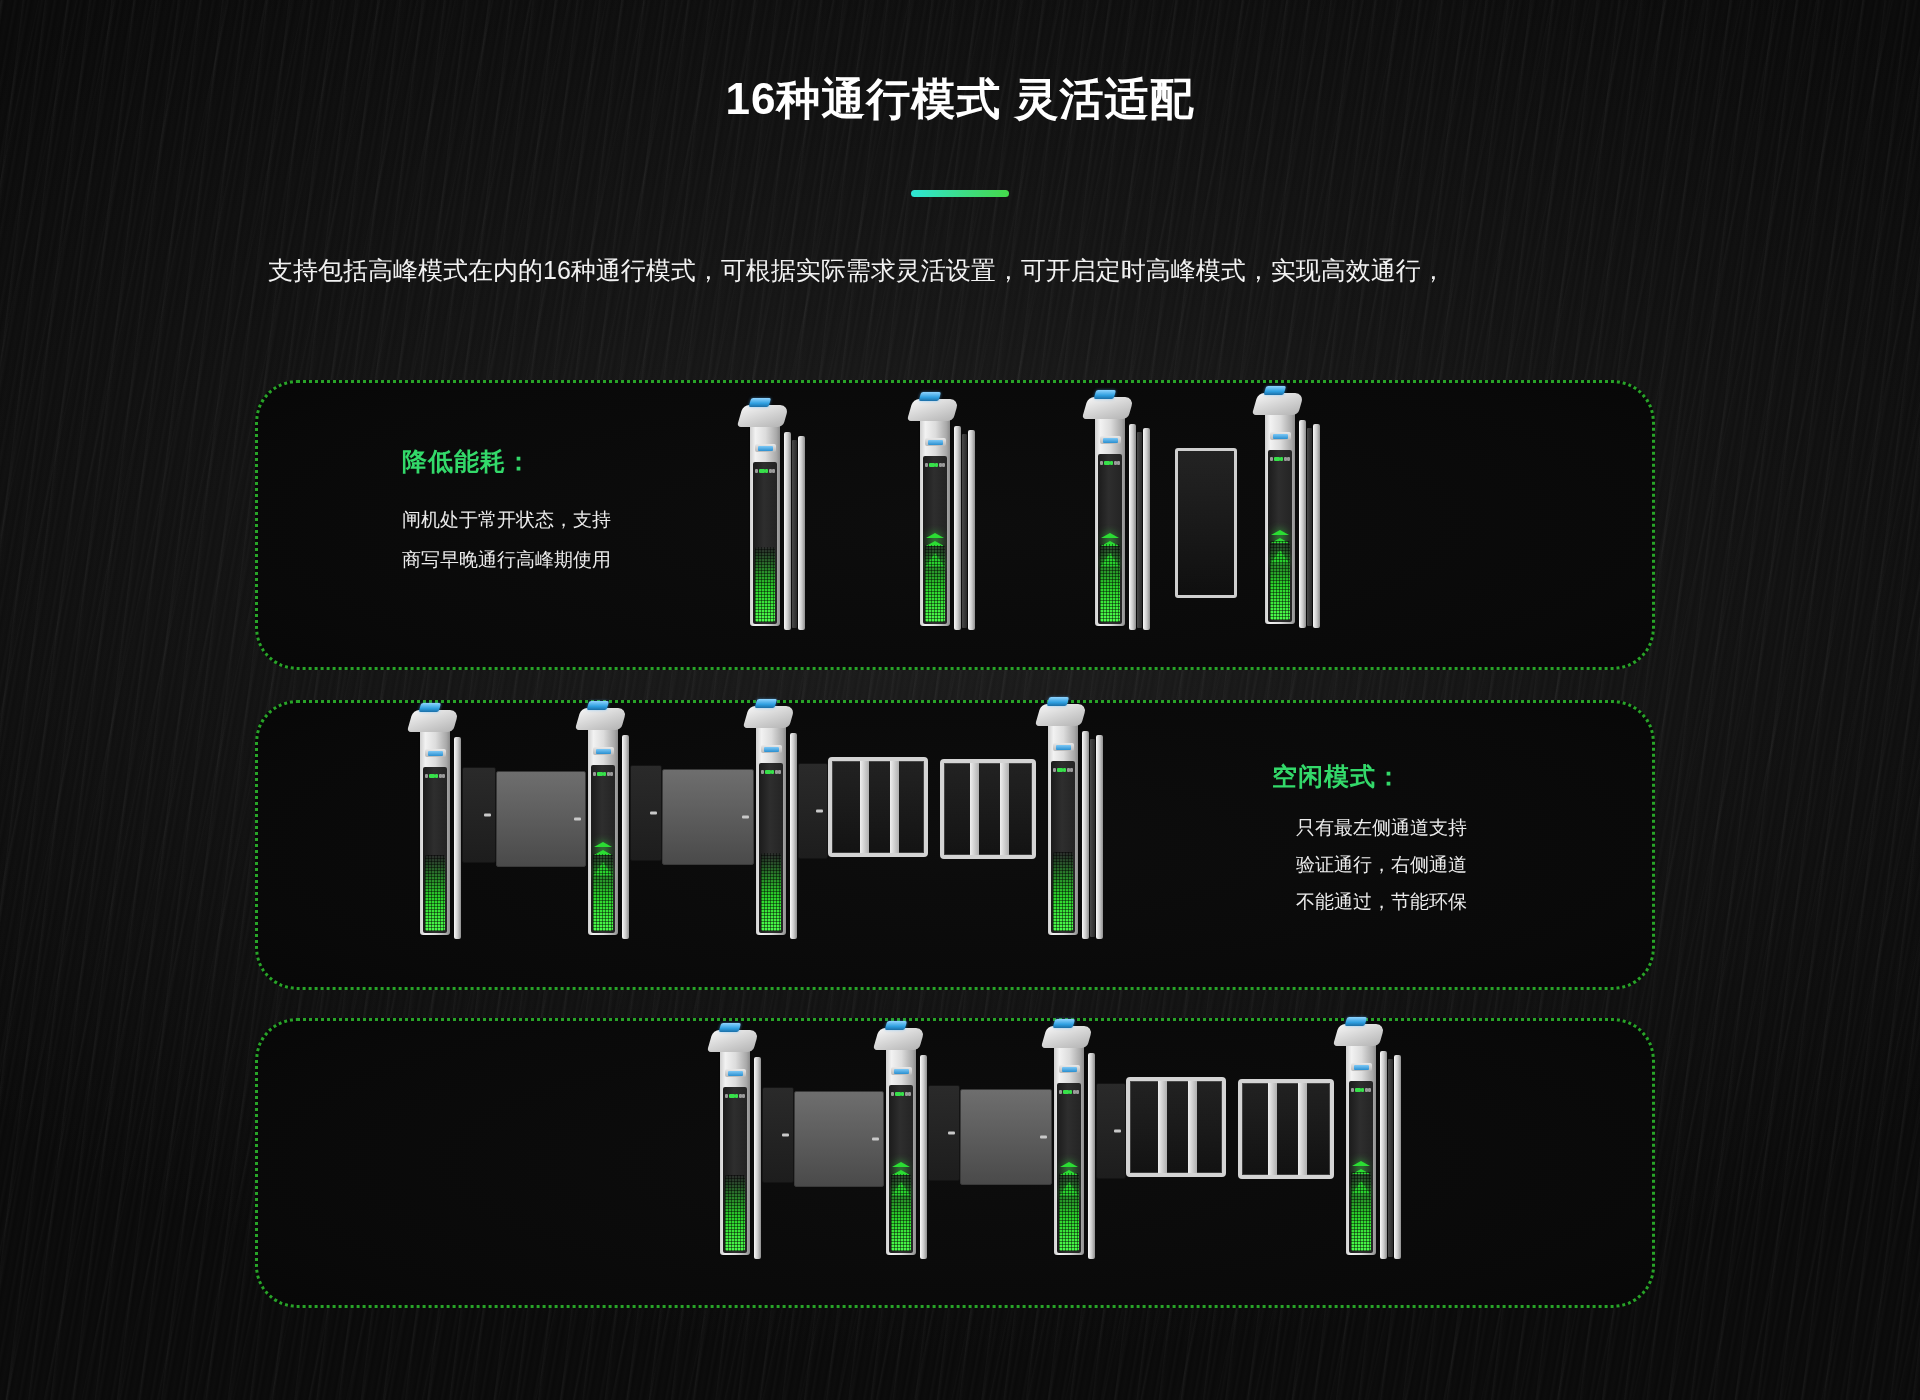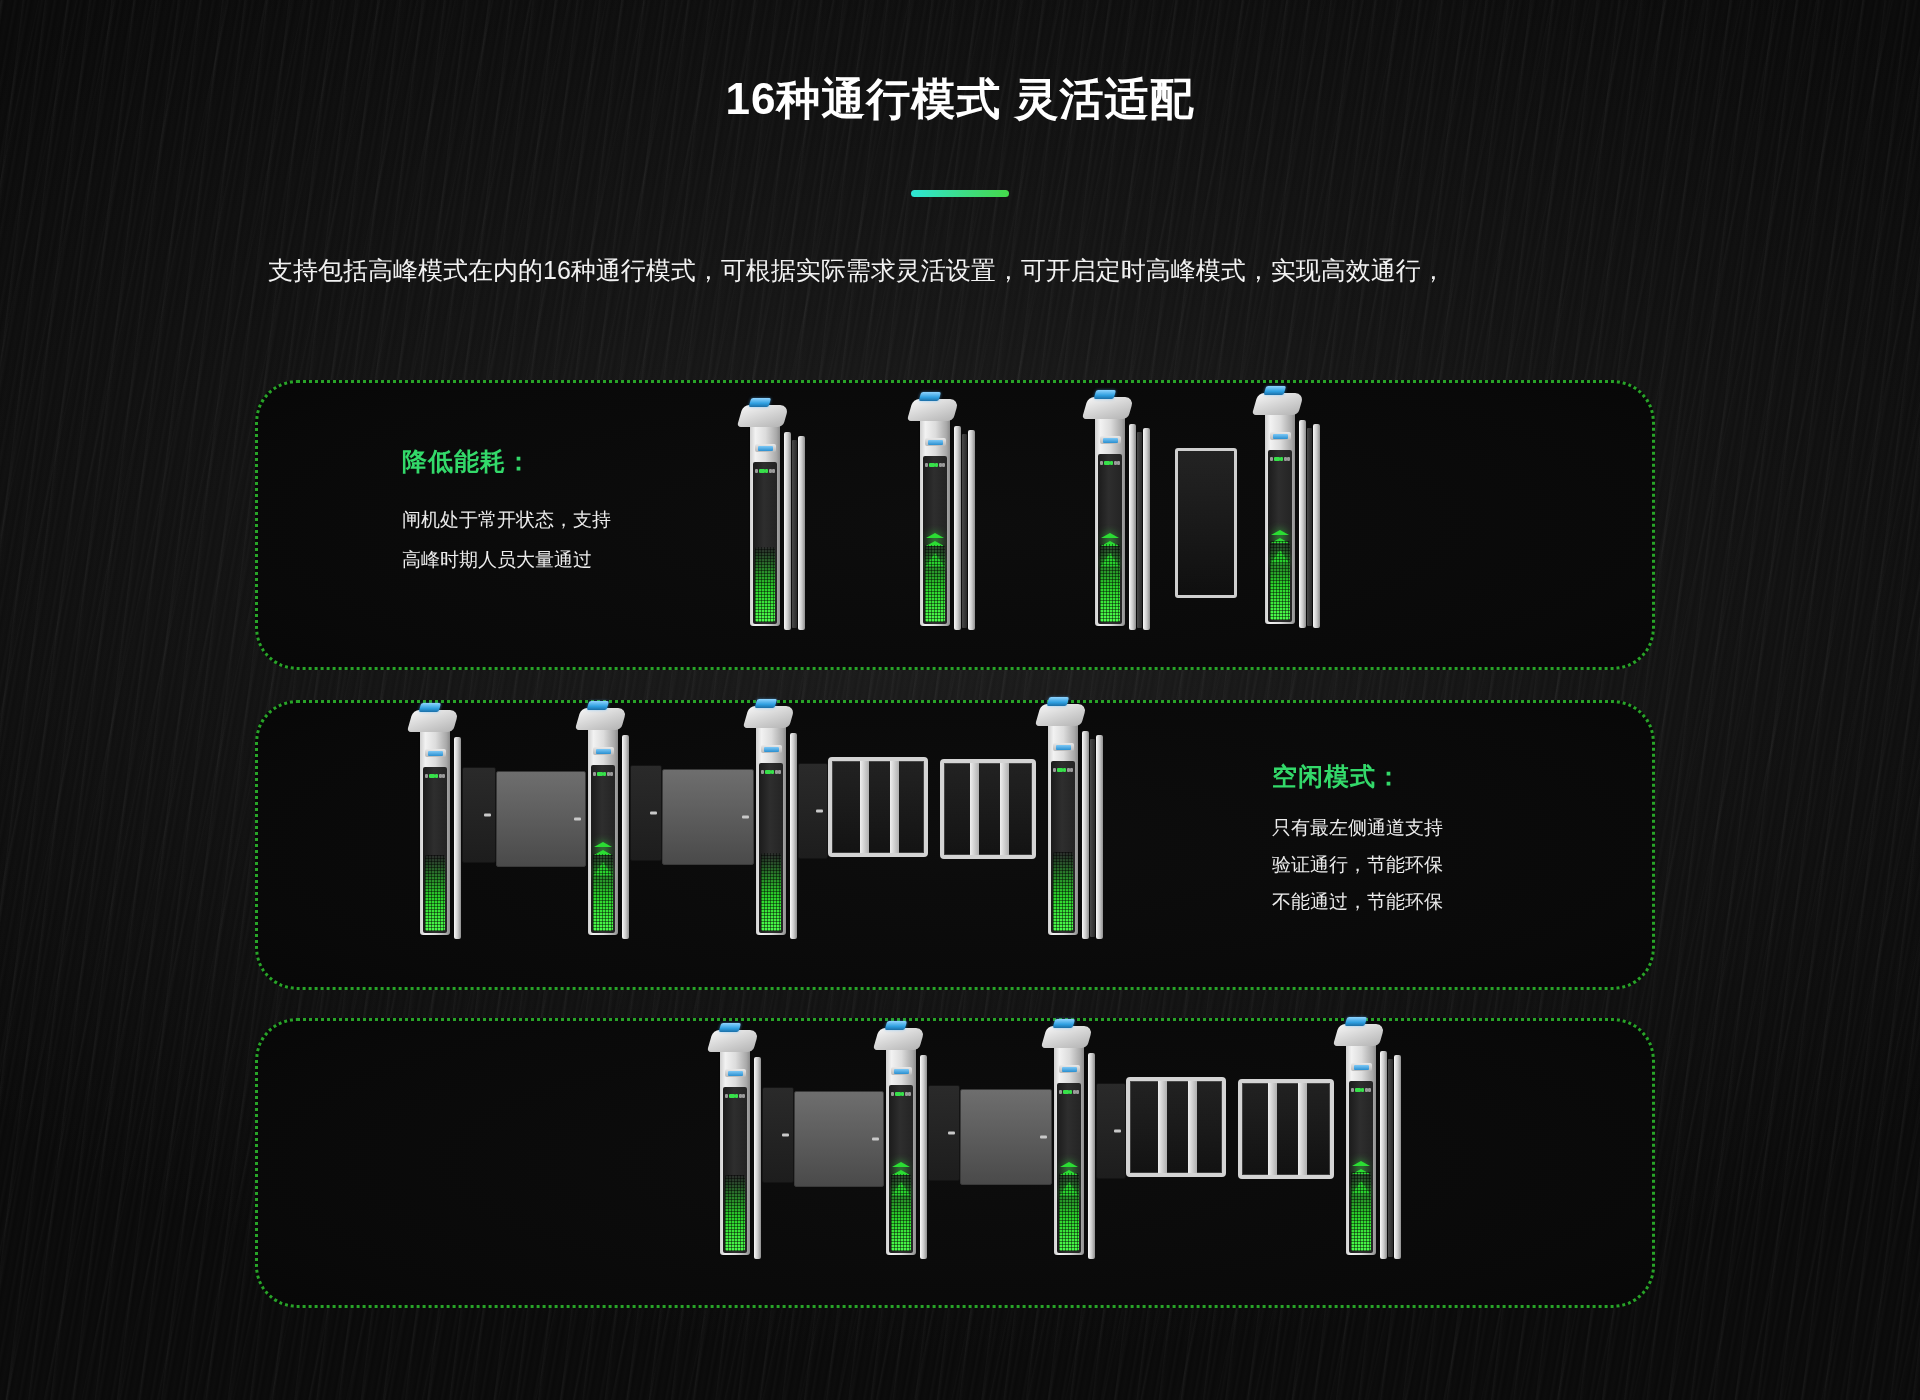--- a/index.html
+++ b/index.html
@@ -76,21 +76,21 @@
     color:#33d96a; font-size:25px; font-weight:bold;
     margin-bottom:22px; letter-spacing:1px;
   }
   .card-line {
     color:#ececec; font-size:19px; line-height:40px; white-space:nowrap;
   }
   #peak-text   { left:402px; top:445px; }
   #idle-text   { left:1272px; top:760px; }
   #normal-text { left:428px; top:1085px; }
   #idle-text .card-head { margin-bottom:16px; }
-  #idle-text .card-line { line-height:37px; }
+  #idle-text .card-line { line-height:37px;margin-left:24px; }
 
   
   .stage { position:absolute; z-index:5; }
 
   .unit { position:absolute; }
 
   
   .ped {
     position:absolute;
     width:30px;
@@ -221,21 +221,21 @@
 
   <div class="intro">
     <p>支持包括高峰模式在内的16种通行模式，可根据实际需求灵活设置，可开启定时高峰模式，实现高效通行，</p>
   </div>
 
   <div class="card" id="card-peak"></div>
 
   <div class="card-text" id="peak-text">
     <div class="card-head">降低能耗：</div>
     <div class="card-line">闸机处于常开状态，支持</div>
-    <div class="card-line">高峰时期人员大量通过</div>
+    <div class="card-line">商写早晚通行高峰期使用</div>
   </div>
 
   <div class="stage" id="stage-peak" style="left:710px; top:400px; width:860px; height:260px;">
 
     <div class="unit">
       <div class="ped" style="left:40px; top:18px; height:208px;">
         <div class="ped-top">
           <div class="reader"></div>
         </div>
         <div class="reader2">
@@ -332,21 +332,21 @@
       <div class="rail-dark" style="left:597px; top:28px; height:198px;"></div>
       <div class="rail" style="left:603px; top:24px; height:204px;"></div>
     </div>
   </div>
 
   <div class="card" id="card-idle"></div>
 
   <div class="card-text" id="idle-text">
     <div class="card-head">空闲模式：</div>
     <div class="card-line">只有最左侧通道支持</div>
-    <div class="card-line">验证通行，节能环保</div>
+    <div class="card-line">验证通行，右侧通道</div>
     <div class="card-line">不能通过，节能环保</div>
   </div>
 
   <div class="stage" id="stage-idle" style="left:400px; top:715px; width:800px; height:262px;">
 
     <div class="unit">
       <div class="ped" style="left:20px; top:8px; height:212px;">
         <div class="ped-top">
           <div class="reader"></div>
         </div>

